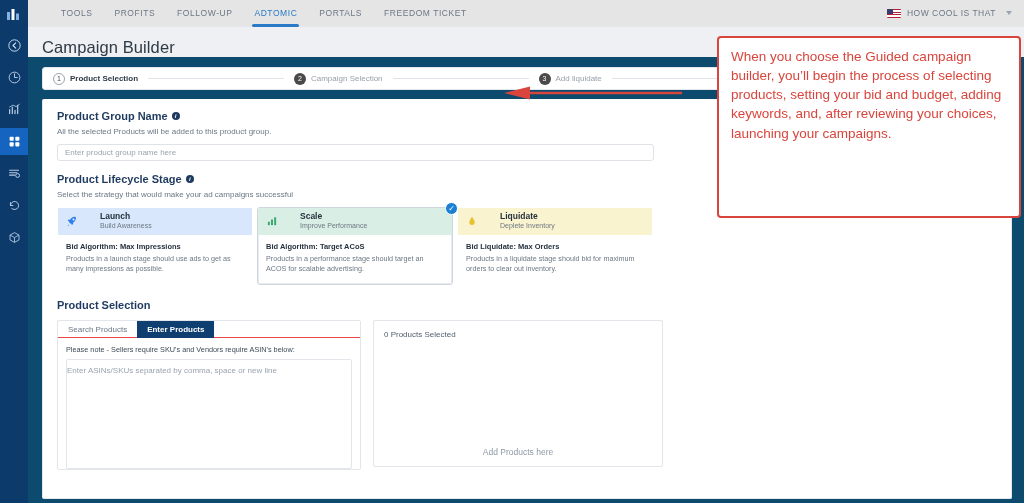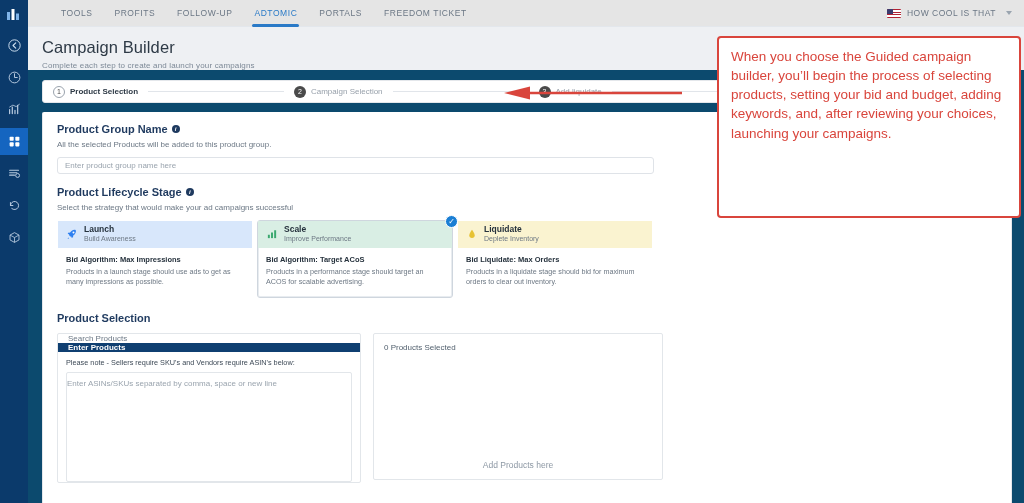--- a/index.html
+++ b/index.html
@@ -126,21 +126,21 @@
   }
 
   
   .lifecycle-row { display: flex; gap: 4px; margin-top: 8px; }
   .lc-card {
     width: 196px; border: 1px solid transparent; border-radius: 3px;
     position: relative; background: #ffffff;
   }
   .lc-card.selected { border-color: #cfd6de; box-shadow: 0 0 0 1px #e8ecf0 inset; }
   .lc-head {
-    display: flex; align-items: center; gap: 6px;
+    display: flex; align-items: center; gap: 22px;
     padding: 5px 8px; height: 27px;
   }
   .lc-head.launch { background: #d8e7fb; }
   .lc-head.scale { background: #d9eee4; }
   .lc-head.liquidate { background: #faf3d0; }
   .lc-name { font-size: 8.5px; font-weight: bold; color: #26323d; line-height: 1.1; }
   .lc-tag { font-size: 7px; color: #6d7884; line-height: 1.25; }
   .lc-body { padding: 7px 8px 9px 8px; }
   .lc-algo { font-size: 7.5px; font-weight: bold; color: #26323d; }
   .lc-desc { font-size: 7.2px; color: #6d7884; margin-top: 3px; line-height: 1.45; }
@@ -148,21 +148,21 @@
     position: absolute; right: -6px; top: -6px; width: 13px; height: 13px;
     border-radius: 50%; background: #1b7fd4; color: #fff;
     display: flex; align-items: center; justify-content: center;
     font-size: 8px; border: 1.5px solid #ffffff;
   }
 
   
   .ps-title { font-size: 11px; color: #1f3a5f; font-weight: bold; margin-top: 14px; }
   .ps-row { display: flex; gap: 12px; margin-top: 9px; }
   .ps-left { width: 304px; border: 1px solid #e2e6ea; border-radius: 2px; }
-  .ps-tabs { display: flex; height: 17px; border-bottom: 1px solid #ef4444; flex-direction: column; }
+  .ps-tabs { display: flex; height: 17px; border-bottom: 1px solid #ef4444; }
   .ps-tab {
     display: flex; align-items: center; padding: 0 10px;
     font-size: 8px; color: #6c7885; height: 17px;
   }
   .ps-tab.active { background: #0f3f71; color: #ffffff; font-weight: bold; }
   .ps-note { font-size: 7.3px; color: #3e4a57; padding: 7px 8px 0 8px; }
   .ps-textarea {
     margin: 5px 8px 0 8px; height: 110px; border: 1px solid #e2e6ea;
     border-radius: 2px; font-size: 8px; color: #9aa4ae; padding: 6px 0;
   }
@@ -292,21 +292,20 @@
       <span class="flag"></span>
       <span>HOW COOL IS THAT</span>
       <span class="caret-down"></span>
     </div>
   </div>
 
   <div class="page">
 
     <div class="page-header">
       <div class="page-title">Campaign Builder</div>
-      <div class="page-sub">Complete each step to create and launch your campaigns</div>
     </div>
 
     <div class="stepper">
       <div class="step active">
         <span class="step-num">1</span>
         <span class="step-label">Product Selection</span>
       </div>
       <div class="step-line"></div>
       <div class="step">
         <span class="step-num">2</span>

